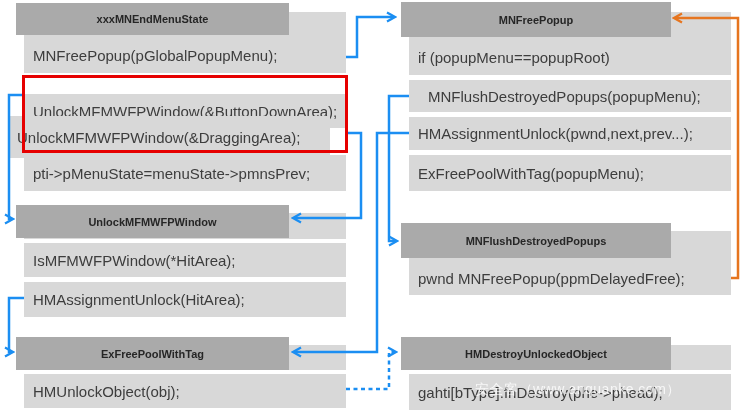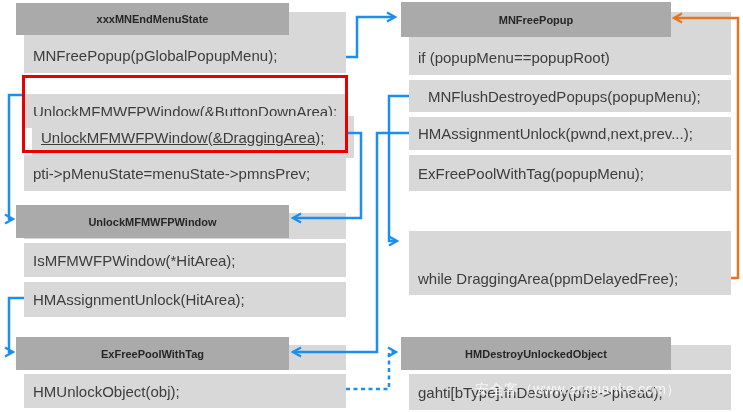--- a/index.html
+++ b/index.html
@@ -30,38 +30,39 @@
   }
 </style>
 </head>
 <body>
 
 <div id="canvas">
 
   <div class="panel-strip" style="left:24px;top:12px;width:322px;height:25px;"></div>
   <div class="code-row" style="left:24px;top:37px;width:322px;height:36px;">MNFreePopup(pGlobalPopupMenu);</div>
   <div class="code-row" style="left:24px;top:78px;width:322px;height:34px;margin-top:16px;">UnlockMFMWFPWindow(&amp;ButtonDownArea);</div>
-  <div class="code-row" style="left:32px;top:116px;width:322px;height:42px;text-decoration:underline;">UnlockMFMWFPWindow(&amp;DraggingArea);</div>
+  <div class="code-row" style="left:8px;top:116px;width:322px;height:42px;">UnlockMFMWFPWindow(&amp;DraggingArea);</div>
   <div class="code-row" style="left:24px;top:155px;width:322px;height:36px;">pti-&gt;pMenuState=menuState-&gt;pmnsPrev;</div>
   <div class="box-header" style="left:16px;top:3px;width:273px;height:32px;">xxxMNEndMenuState</div>
 
   <div class="panel-strip" style="left:409px;top:12px;width:322px;height:28px;"></div>
   <div class="code-row" style="left:409px;top:40px;width:322px;height:35px;">if (popupMenu==popupRoot)</div>
   <div class="code-row indent" style="left:409px;top:80px;width:322px;height:32px;">MNFlushDestroyedPopups(popupMenu);</div>
   <div class="code-row" style="left:409px;top:117px;width:322px;height:33px;">HMAssignmentUnlock(pwnd,next,prev...);</div>
   <div class="code-row" style="left:409px;top:155px;width:322px;height:36px;">ExFreePoolWithTag(popupMenu);</div>
   <div class="box-header" style="left:401px;top:2px;width:270px;height:35px;">MNFreePopup</div>
 
   <div class="panel-strip" style="left:24px;top:213px;width:322px;height:26px;"></div>
   <div class="code-row" style="left:24px;top:243px;width:322px;height:34px;">IsMFMWFPWindow(*HitArea);</div>
   <div class="code-row" style="left:24px;top:282px;width:322px;height:35px;">HMAssignmentUnlock(HitArea);</div>
   <div class="box-header" style="left:16px;top:205px;width:273px;height:33px;">UnlockMFMWFPWindow</div>
 
   <div class="panel-strip" style="left:409px;top:231px;width:322px;height:31px;"></div>
-  <div class="code-row" style="left:409px;top:262px;width:322px;height:33px;">while DraggingArea(ppmDelayedFree);</div>
+  <div class="code-row" style="left:409px;top:262px;width:322px;height:33px;">pwnd MNFreePopup(ppmDelayedFree);</div>
+  <div class="box-header" style="left:401px;top:223px;width:270px;height:35px;">MNFlushDestroyedPopups</div>
 
   <div class="panel-strip" style="left:24px;top:345px;width:322px;height:25px;"></div>
   <div class="code-row" style="left:24px;top:374px;width:322px;height:34px;">HMUnlockObject(obj);</div>
   <div class="box-header" style="left:16px;top:337px;width:273px;height:33px;">ExFreePoolWithTag</div>
 
   <div class="panel-strip" style="left:409px;top:345px;width:322px;height:25px;"></div>
   <div class="code-row" style="left:409px;top:374px;width:322px;height:36px;">gahti[bType].fnDestroy(phe-&gt;phead);</div>
   <div class="box-header" style="left:401px;top:337px;width:270px;height:33px;">HMDestroyUnlockedObject</div>
 
   <svg id="arrow-layer" width="743" height="412" viewBox="0 0 743 412">

